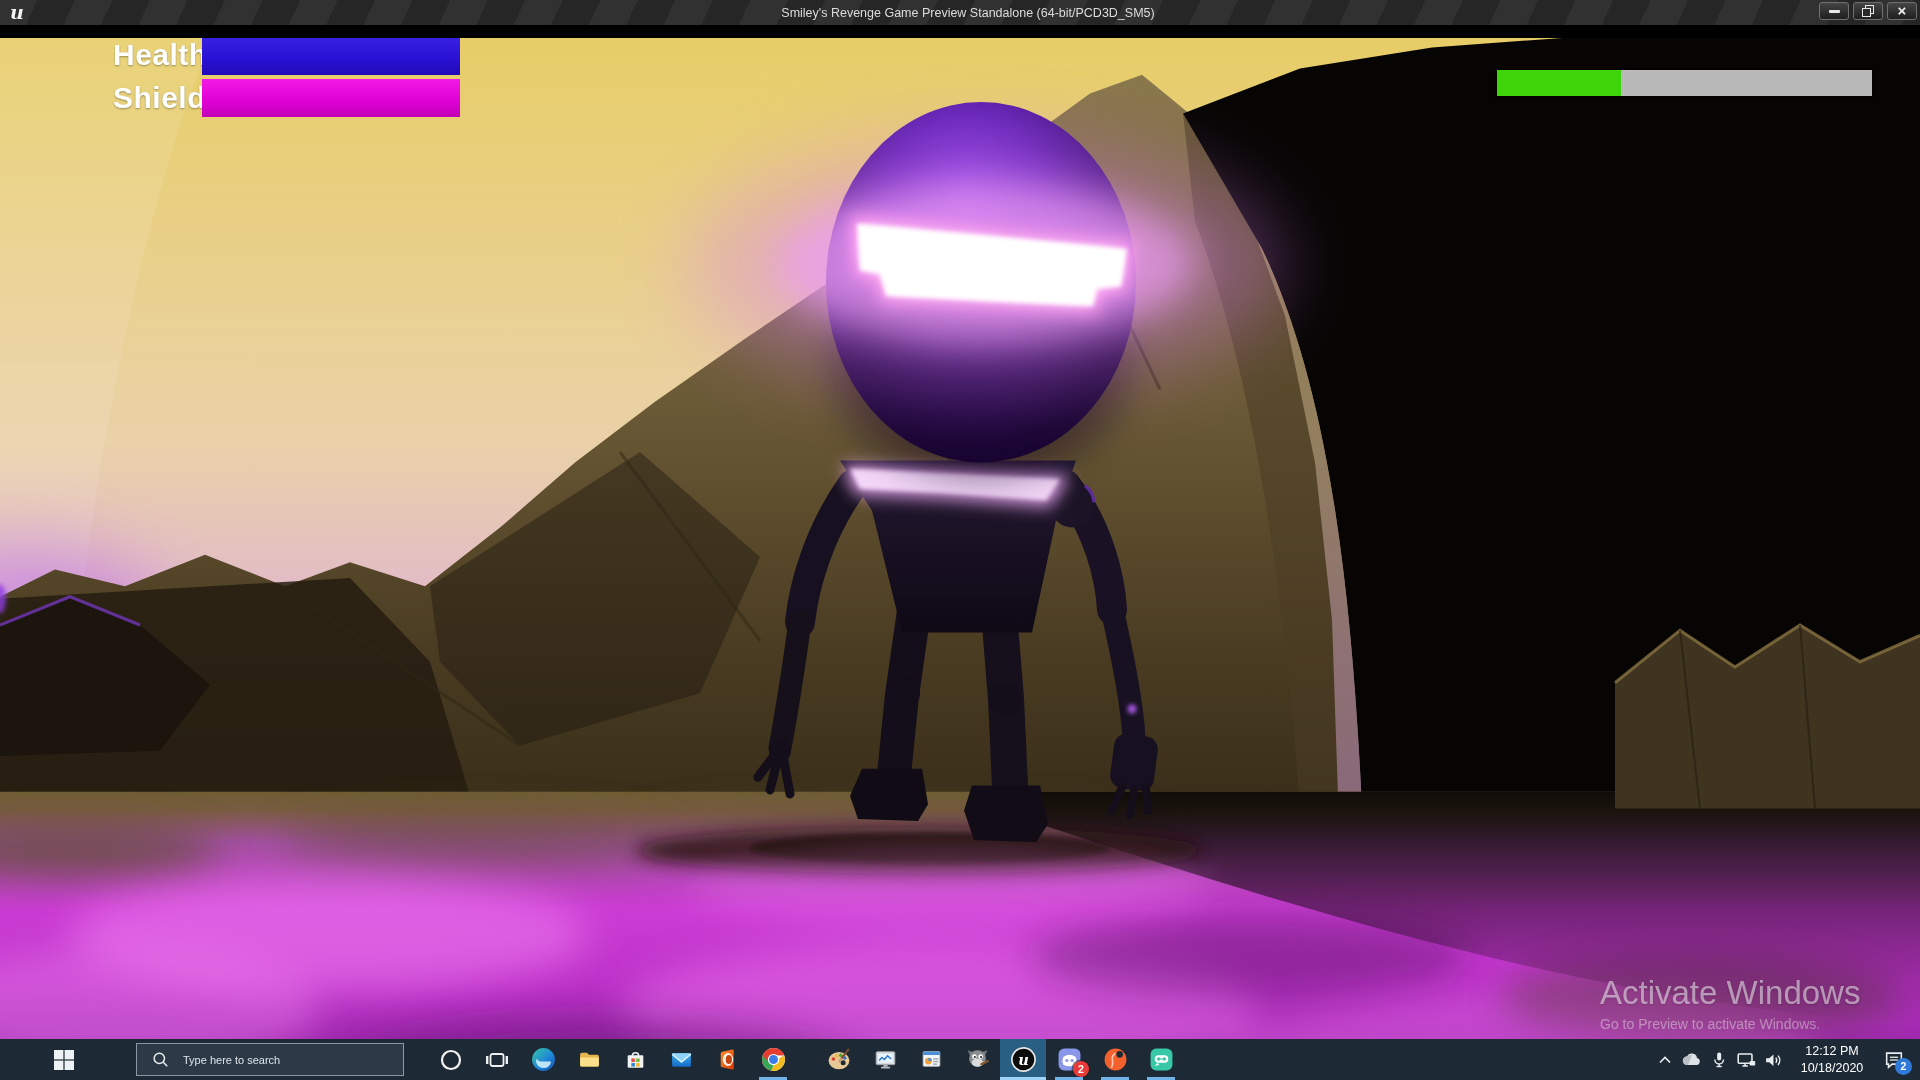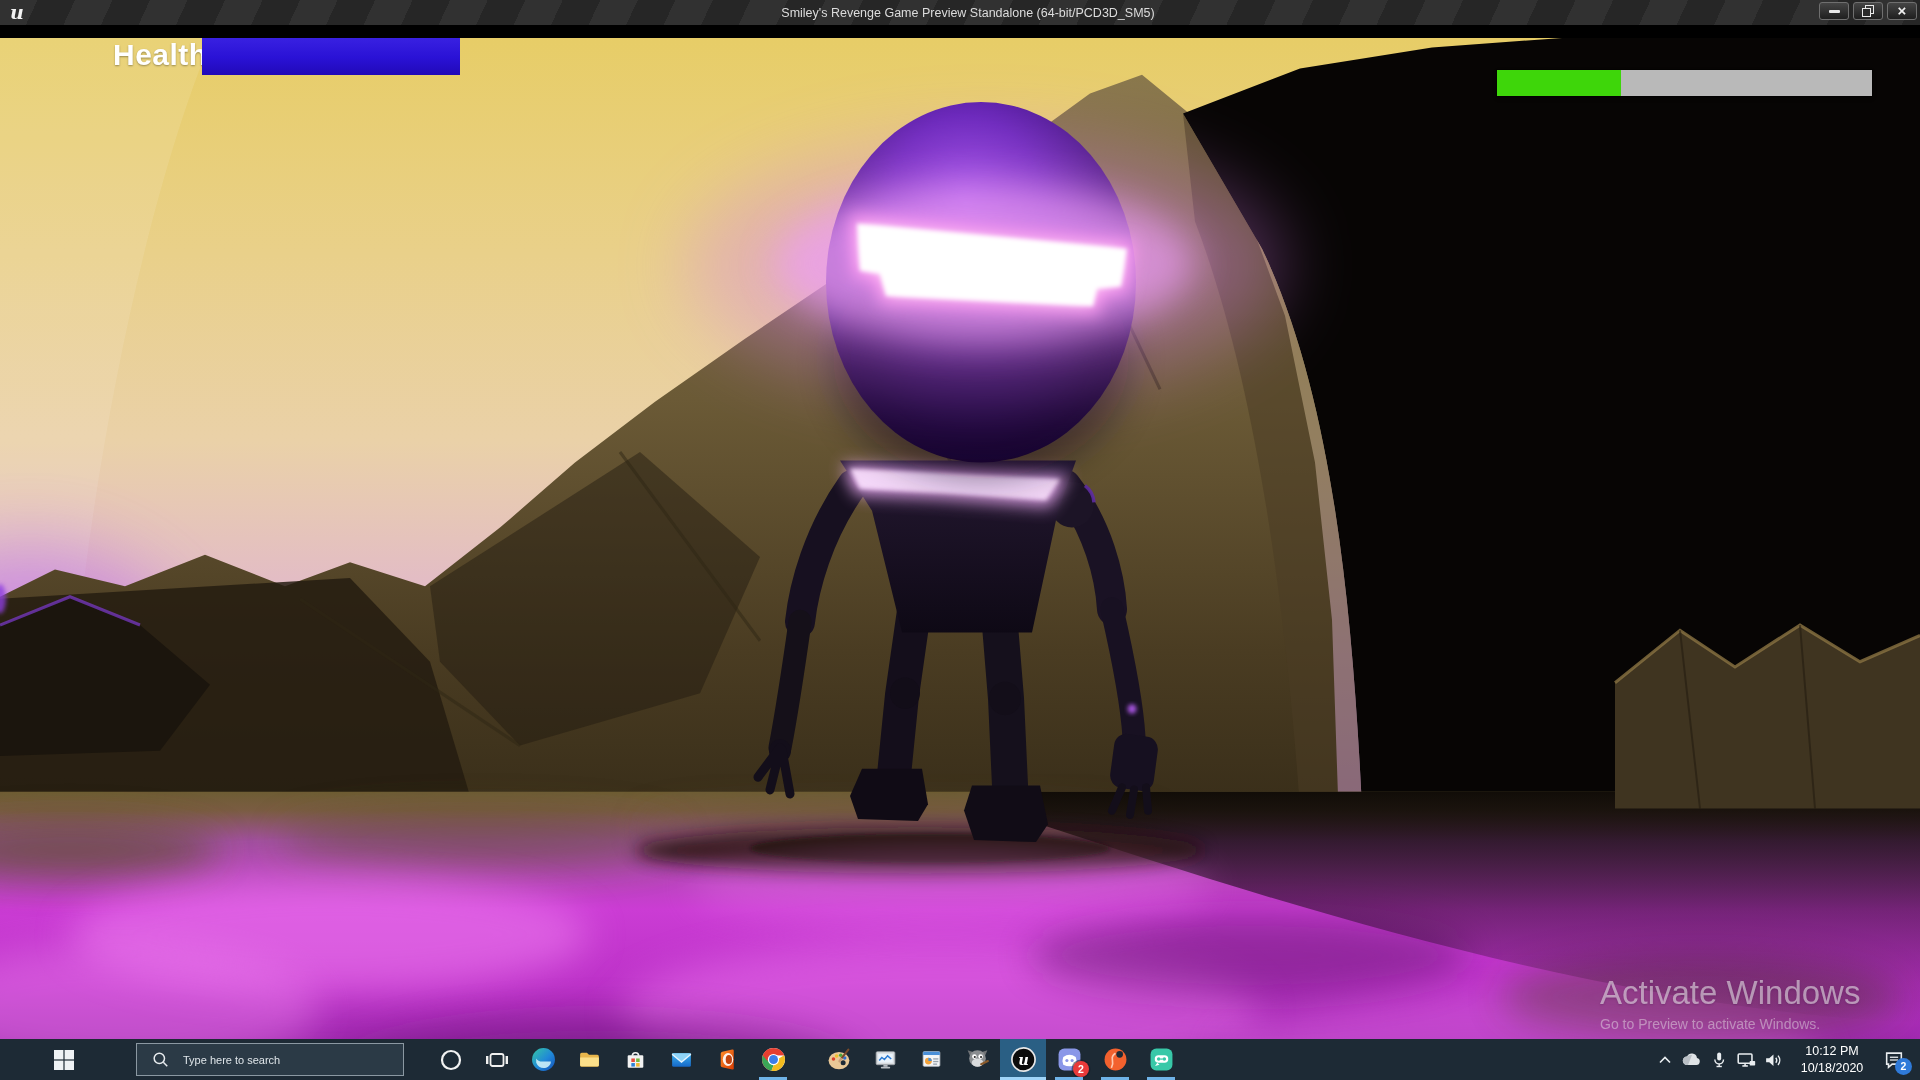--- a/index.html
+++ b/index.html
@@ -228,20 +228,26 @@
       </g>
     </svg>
 
     <div class="hud-left">
       <div class="hud-row">
         <div class="hud-label">Health</div>
         <div class="hud-bar health">
           <div class="fill" style="width: 100%;"></div>
         </div>
       </div>
+      <div class="hud-row">
+        <div class="hud-label">Shield</div>
+        <div class="hud-bar shield">
+          <div class="fill" style="width: 100%;"></div>
+        </div>
+      </div>
     </div>
 
     <div class="enemy-bar">
       <div class="fill" style="width: 33%;"></div>
     </div>
 
     <div class="watermark">
       <div class="wm1">Activate Windows</div>
       <div class="wm2">Go to Preview to activate Windows.</div>
     </div>
@@ -468,21 +474,21 @@
           <rect x="16" y="13" width="6" height="5" rx="0.8" fill="#e9edf0"></rect>
         </svg>
       </button>
       <button class="tray-icon" title="Speakers">
         <svg width="22" height="22" viewBox="0 0 24 24">
           <path d="M4.5,10 v4.5 h3.4 l4.6,4 V6 l-4.6,4 Z" fill="#e9edf0"></path>
           <path d="M15,9.5 a4.5,4.5 0 0 1 0,5.5 M17.5,7.2 a8,8 0 0 1 0,10.2" stroke="#e9edf0" stroke-width="1.6" fill="none"></path>
         </svg>
       </button>
       <div class="clock">
-        <div>10:12 PM</div>
+        <div>12:12 PM</div>
         <div>10/18/2020</div>
       </div>
       <button class="action-center" title="Action Center">
         <svg width="22" height="22" viewBox="0 0 24 24">
           <path d="M4,4.5 h16 v12 h-10 l-4,3.5 v-3.5 h-2 Z" stroke="#e9edf0" stroke-width="1.7" fill="none"></path>
           <line x1="7.5" y1="9" x2="16.5" y2="9" stroke="#e9edf0" stroke-width="1.4"></line>
           <line x1="7.5" y1="12" x2="16.5" y2="12" stroke="#e9edf0" stroke-width="1.4"></line>
         </svg>
         <span class="ac-badge">2</span>
       </button>

